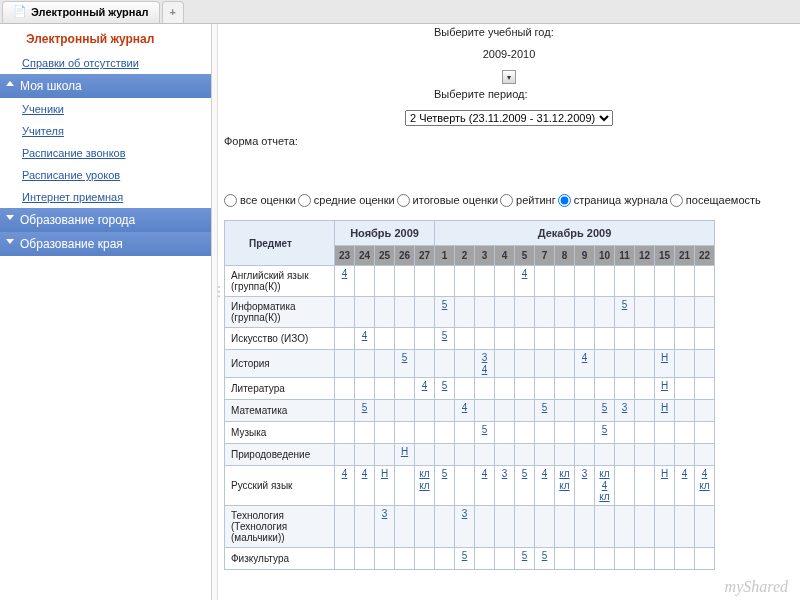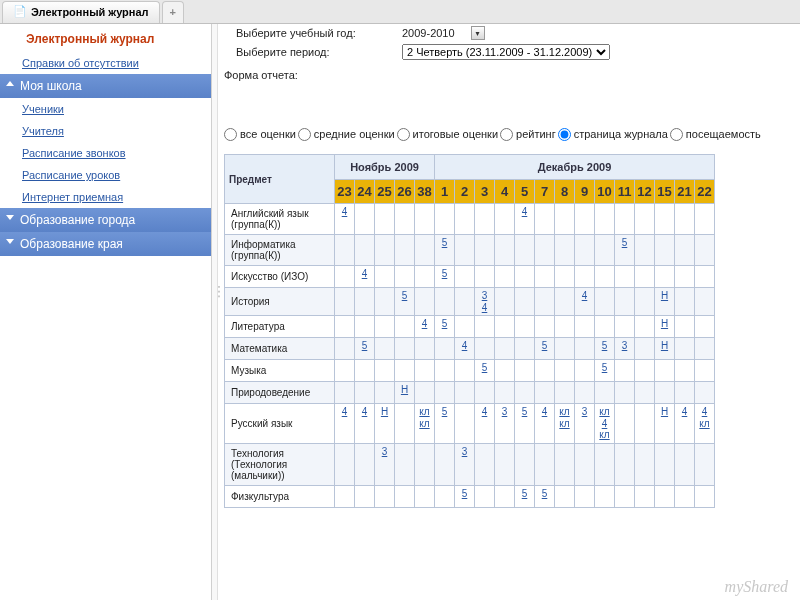--- a/index.html
+++ b/index.html
@@ -14,33 +14,33 @@
   .side-title { color: #c23b0e; font-weight: bold; font-size: 12px; padding: 8px 12px 6px 26px; }
   .side-link { display: block; color: #2a58a5; text-decoration: underline; padding: 5px 12px 5px 22px; font-size: 11px; }
   .side-cat { background: linear-gradient(#6f95d6,#5a82c8); color: #fff; font-size: 12px; padding: 5px 12px 5px 20px; font-weight: normal; position:relative; }
   .side-cat .arrow { position:absolute; left:6px; top:7px; width:0;height:0; border-left:4px solid transparent;border-right:4px solid transparent;}
   .side-cat .arrow.down { border-top:5px solid #fff; }
   .side-cat .arrow.up { border-bottom:5px solid #fff; }
   .divider-grip { width: 6px; background: #f8f8f8; border-right:1px solid #e0e0e0; position:relative; }
   .divider-grip::after { content:"⋮"; color:#bbb; font-size:14px; position:absolute; top:45%; left:0; }
   .content { flex:1; padding: 0 6px 6px 6px; overflow:auto; background:#fff; }
   .controls { font-size: 11px; color:#222; }
-  .ctrl-row { display:flex; align-items:center; gap:16px; padding:2px 12px; }
+  .ctrl-row { display:flex; align-items:center; gap:10px; padding:2px 12px;flex-direction:column; }
   .ctrl-row label { min-width:150px; }
   .dd-btn { width:14px; height:14px; border:1px solid #999; background:linear-gradient(#fefefe,#d8d8d8); display:inline-flex; align-items:center; justify-content:center; font-size:8px; color:#333;}
   select { font-size:11px; }
   .radio-row { display:flex; flex-wrap:wrap; gap:2px 2px; align-items:center; padding:4px 0 8px 0; line-height:1.7;}
   .radio-row label { display:inline-flex; align-items:center; gap:2px; margin-right:2px;margin-top:38px;}
   .radio-row input[type=radio]{ margin:0 1px 0 0; }
   table.grades { border-collapse: collapse; width: auto; }
   table.grades th, table.grades td { border: 1px solid #b8c4d8; font-size: 10px; text-align: center; }
   table.grades th { background: #e6eef8; font-weight: bold; padding: 4px 4px; color:#334; }
-  table.grades th.subject-h { text-align:left; padding:8px 4px; background:#e6eef8; width:110px;}
+  table.grades th.subject-h { text-align:left; padding:8px 24px; background:#e6eef8; width:110px;}
   table.grades th.month { background:#e6eef8; font-size:11px; padding:6px 2px;}
-  table.grades th.day { background:#eab308; padding:4px 2px; min-width:20px; font-size:13px;}
+  table.grades th.day { background:#a3a3a3; padding:4px 2px; min-width:20px; font-size:10px;}
   table.grades td.subject { text-align:left; padding:4px 6px; width:110px; color:#222; background:#fff;}
   table.grades tr.alt td.subject, table.grades tr.alt td.cell { background:#f2f5fa; }
   table.grades td.cell { padding:2px 2px; min-width:20px; height:22px; vertical-align:top;}
   table.grades td.cell a, table.grades td.cell span.mark { color:#2a58a5; text-decoration:underline; display:block; font-size:10px; line-height:1.15;}
   .watermark { position:absolute; right:12px; bottom:4px; color:#c8c8c8; font-size:16px; font-style:italic; font-family:Georgia,serif; pointer-events:none;}
 </style>
 </head>
 <body>
 
 <div class="tab-bar">
@@ -118,21 +118,21 @@
           <tr>
             <th class="subject-h" rowspan="2">Предмет</th>
             <th class="month" colspan="5">Ноябрь 2009</th>
             <th class="month" colspan="14">Декабрь 2009</th>
           </tr>
           <tr>
             <th class="day">23</th>
             <th class="day">24</th>
             <th class="day">25</th>
             <th class="day">26</th>
-            <th class="day">38</th>
+            <th class="day">27</th>
             <th class="day">1</th>
             <th class="day">2</th>
             <th class="day">3</th>
             <th class="day">4</th>
             <th class="day">5</th>
             <th class="day">7</th>
             <th class="day">8</th>
             <th class="day">9</th>
             <th class="day">10</th>
             <th class="day">11</th>

